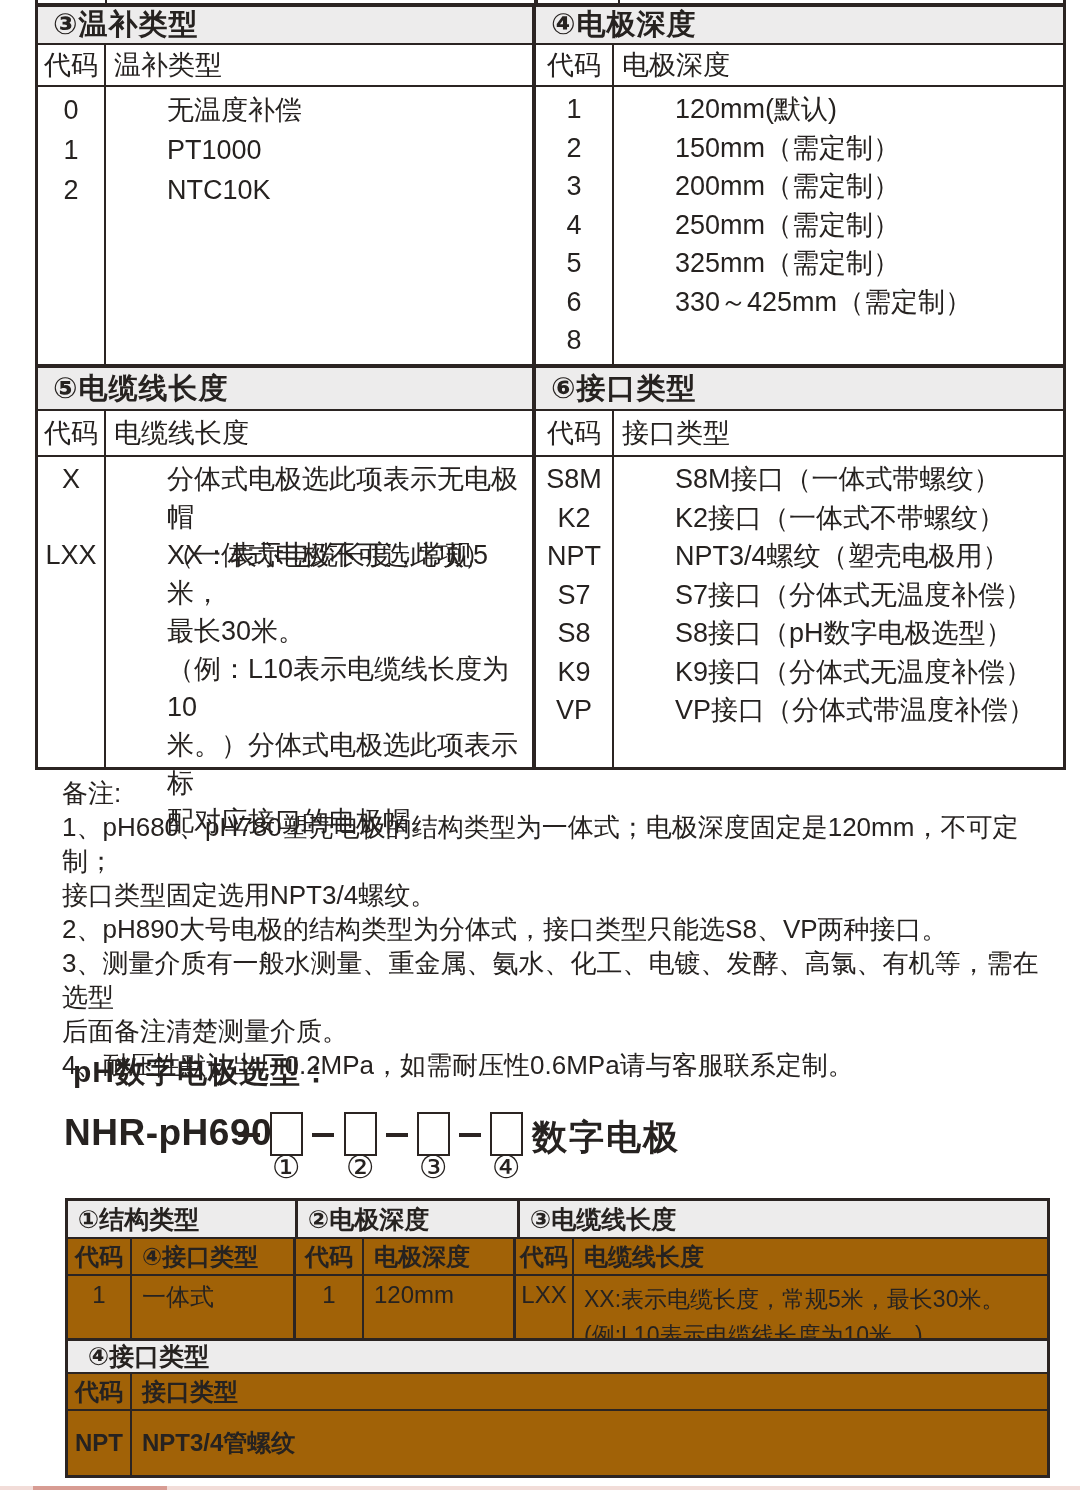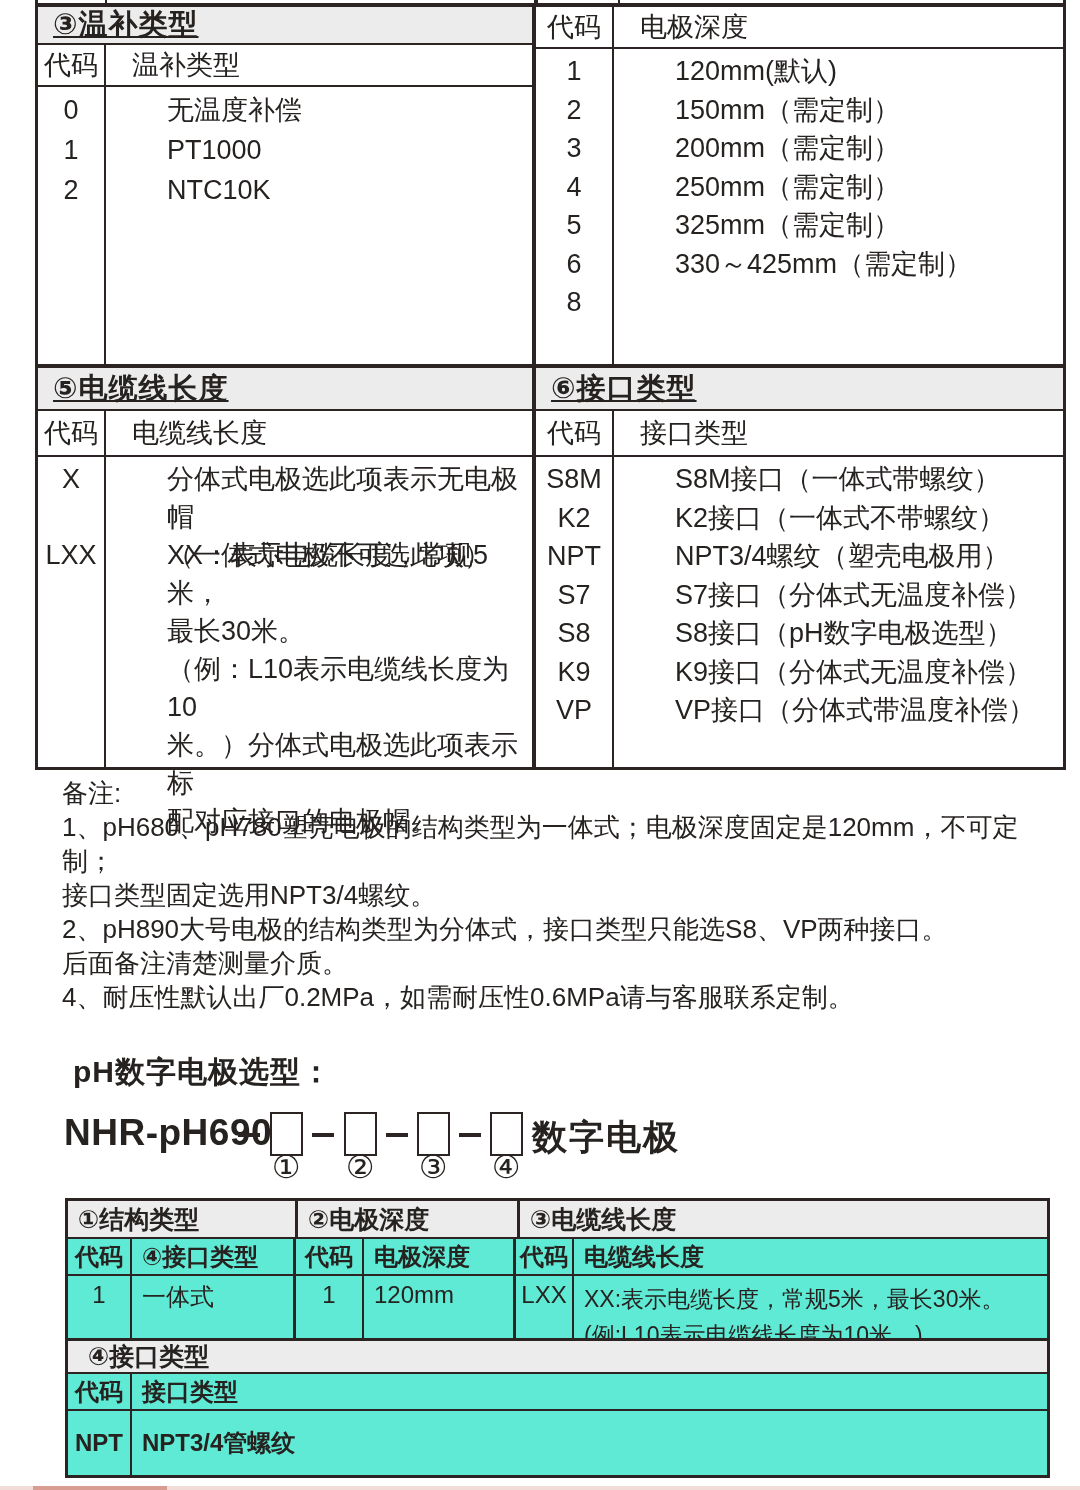--- a/index.html
+++ b/index.html
@@ -20,27 +20,27 @@
   .vl.w4 { width:4px; }
   .sec { display:flex; flex:0 0 auto; }
   .sec1 { height:357px; }
   .sec2 { height:395px; border-top:4px solid #2b2422; flex:1 1 auto; }
   .half { display:flex; flex-direction:column; }
   .half.lhalf { width:498px; border-right:4px solid #2b2422; }
   .half.rhalf { flex:1; }
   .band {
     height:38px; background:#edecec; border-bottom:2px solid #2b2422;
     display:flex; align-items:center; padding-left:15px;
-    font-size:29px; font-weight:700; letter-spacing:1px;text-decoration:underline;
+    font-size:29px; font-weight:700; letter-spacing:1px;
   }
   .sec2 .band { height:43px; }
   .hdr { display:flex; height:42px; border-bottom:2px solid #2b2422; font-size:27px; font-weight:500; }
   .sec2 .hdr { height:46px; }
   .hdr .code-c { display:flex; align-items:center; justify-content:center; border-right:2px solid #2b2422; }
-  .hdr .val-c { flex:1; display:flex; align-items:center; padding-left:26px; }
+  .hdr .val-c { flex:1; display:flex; align-items:center; padding-left:8px; }
   .tbody { flex:1; display:flex; font-size:27px; font-weight:500; }
   .code-col { border-right:2px solid #2b2422; text-align:center; padding-top:3px; }
   .val-col { flex:1; padding:3px 0 15px 14px;margin-left:47px; }
   .lhalf .code-col, .lhalf .hdr .code-c { width:68px; }
   .rhalf .code-col, .rhalf .hdr .code-c { width:78px; }
   .r40 { height:40px; line-height:40px; }
   .r385 { height:38.5px; line-height:38.5px; }
   .blk { white-space:pre-line; }
   .xblk { height:76px; line-height:38px; }
   .lxxblk { height:190px; line-height:38px; }
@@ -50,21 +50,21 @@
   
   .sel-title { position:absolute; left:73px; top:1052px; font-size:30px; font-weight:700; letter-spacing:1px; }
   .model-label { position:absolute; left:64px; top:1112px; font-size:37px; font-weight:700; letter-spacing:0.5px; }
   .dash { position:absolute; top:1133px; width:22px; height:4px; background:#2b2422; }
   .obox { position:absolute; top:1112px; width:33px; height:44px; border:2px solid #2b2422; background:#fff; }
   .suffix { position:absolute; left:532px; top:1114px; font-size:35px; font-weight:700; letter-spacing:2px; }
   .slot { position:absolute; top:1148px; width:40px; text-align:center; font-size:32px; font-weight:500; }
   
   .bottom-table {
     position:absolute; left:65px; top:1198px; width:985px; height:280px;
-    border:3px solid #2b2422; display:flex; flex-direction:column; background:#5eead4;
+    border:3px solid #2b2422; display:flex; flex-direction:column; background:#a16207;
   }
   .b-band-row { display:flex; height:38px; background:#edecec; border-bottom:2px solid #2b2422;
     font-size:25px; font-weight:700; }
   .b-band-row .bb { display:flex; align-items:center; padding-left:10px; }
   .bb1 { width:230px; border-right:3px solid #2b2422; }
   .bb2 { width:222px; border-right:3px solid #2b2422; }
   .bb3 { flex:1; }
   .b-row { display:flex; font-size:24px; }
   .b-hdr { height:37px; border-bottom:2px solid #2b2422; font-weight:600; }
   .b-data { height:62px; font-weight:500; }
@@ -116,20 +116,23 @@
             <div class="r40">2</div>
           </div>
           <div class="val-col">
             <div class="r40">无温度补偿</div>
             <div class="r40">PT1000</div>
             <div class="r40">NTC10K</div>
           </div>
         </div>
       </div>
       <div class="half rhalf">
+        <div class="band">
+            <span>④电极深度</span>
+          </div>
         <div class="hdr">
           <div class="code-c">代码</div>
           <div class="val-c">电极深度</div>
         </div>
         <div class="tbody">
           <div class="code-col">
             <div class="r385">1</div>
             <div class="r385">2</div>
             <div class="r385">3</div>
             <div class="r385">4</div>
@@ -204,20 +207,21 @@
         </div>
       </div>
     </div>
   </div>
 
   <div class="notes">
     <div>备注:</div>
     <div>1、pH680、pH780塑壳电极的结构类型为一体式；电极深度固定是120mm，不可定制；</div>
     <div>接口类型固定选用NPT3/4螺纹。</div>
     <div>2、pH890大号电极的结构类型为分体式，接口类型只能选S8、VP两种接口。</div>
+    <div>3、测量介质有一般水测量、重金属、氨水、化工、电镀、发酵、高氯、有机等，需在选型</div>
     <div>后面备注清楚测量介质。</div>
     <div>4、耐压性默认出厂0.2MPa，如需耐压性0.6MPa请与客服联系定制。</div>
   </div>
 
   <div class="sel-title">pH数字电极选型：</div>
 
   <div class="model-label">NHR-pH690</div>
   <span class="dash" style="left:238px"></span>
   <span class="obox" style="left:270px"></span>
   <span class="dash" style="left:312px"></span>

